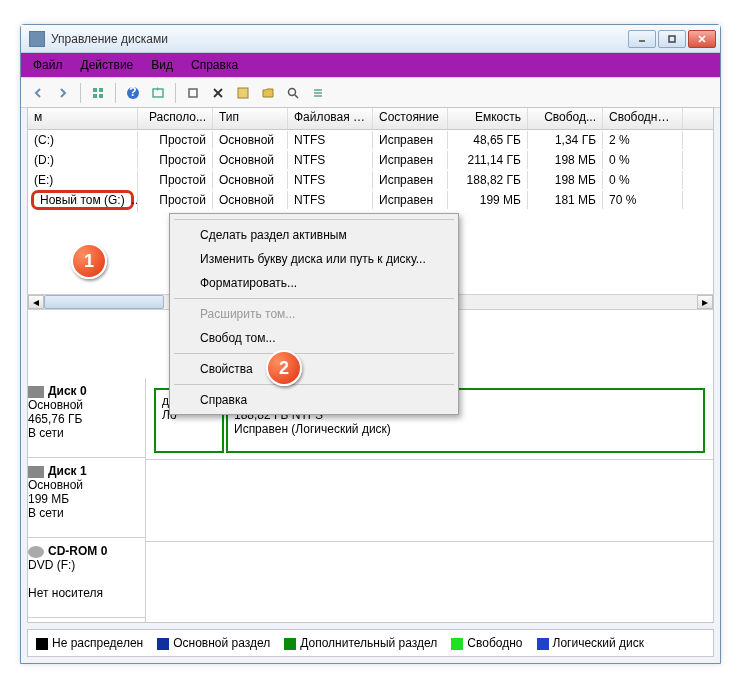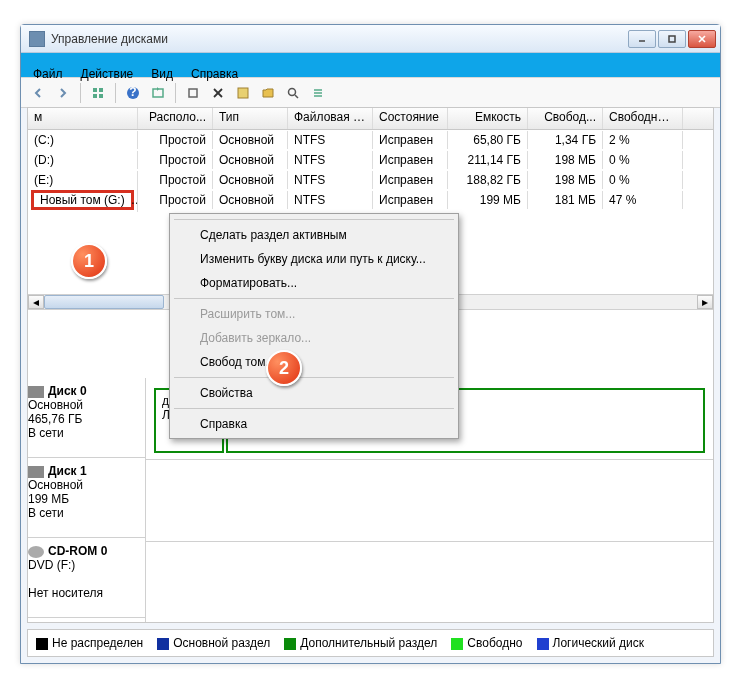--- a/index.html
+++ b/index.html
@@ -5,31 +5,31 @@
 * { box-sizing: border-box; margin: 0; padding: 0; font-family: "Segoe UI", Tahoma, sans-serif; font-size: 12px; }
 body { background: #fff; width: 745px; height: 685px; position: relative; }
 .frame { position: absolute; left: 20px; top: 24px; width: 701px; height: 640px; background: #f0f4fa; border: 1px solid #6f8fb0; border-radius: 4px 4px 0 0; box-shadow: 0 0 6px rgba(0,0,0,.15); }
 .titlebar { height: 28px; background: linear-gradient(#f7fbff,#dce8f6); display:flex; align-items:center; padding:0 4px 0 8px; border-bottom:1px solid #b9c9dc; }
 .titlebar .ticon { width:16px; height:16px; background:#6d8eb0; margin-right:6px; border:1px solid #5a7a9c; }
 .titlebar .ttxt { flex:1; color:#333; }
 .winbtns { display:flex; gap:2px; }
 .winbtn { width:28px; height:18px; border:1px solid #8fa8c2; background:linear-gradient(#f0f6fd,#d0dff0); border-radius:2px; display:flex; align-items:center; justify-content:center; cursor:pointer; }
 .winbtn.close { background:linear-gradient(#f7a9a0,#d95540); border-color:#b04030; color:#fff; }
 .winbtn svg { width:10px; height:10px; }
-.menubar { height:22px; background:#0ea5e9; border-bottom:1px solid #d9d9d9; display:flex; align-items:flex-start; padding:12px 4px; gap:2px; }
+.menubar { height:22px; background:#a21caf; border-bottom:1px solid #d9d9d9; display:flex; align-items:center; padding:12px 4px; gap:2px; }
 .menubar span { padding:2px 8px; cursor:default; }
 .toolbar { height:30px; background:#f8f8f8; border-bottom:1px solid #d0d0d0; display:flex; align-items:center; padding:0 6px; gap:3px; }
 .tbtn { width:22px; height:22px; border:1px solid transparent; display:flex; align-items:center; justify-content:center; border-radius:2px; }
 .tsep { width:1px; height:20px; background:#c8c8c8; margin:0 3px; }
 .content { position:absolute; left:6px; right:6px; top:82px; bottom:40px; background:#fff; border:1px solid #c8c8c8; overflow:hidden; }
 .grid-head { display:flex; background:linear-gradient(#fdfdfd,#eaeaea); border-bottom:1px solid #c8c8c8; height:22px; }
 .grid-head div, .row div { padding:2px 6px; border-right:1px solid #dcdcdc; overflow:hidden; white-space:nowrap; text-overflow:ellipsis; }
 .row { display:flex; height:20px; align-items:center; }
 .c-name { width:110px; } .c-layout{width:75px;text-align:right;} .c-type{width:75px;} .c-fs{width:85px;} .c-status{width:75px;} .c-cap{width:80px;text-align:right;} .c-free{width:75px;text-align:right;} .c-pct{width:80px;}
-.selcell { border:3px solid #d63020; border-radius:0; padding:0 6px !important; display:inline-block; margin-left:-3px; }
+.selcell { border:3px solid #d63020; border-radius:7px; padding:0 6px !important; display:inline-block; margin-left:-3px; }
 .badge { position:absolute; width:36px; height:36px; border-radius:50%; background:radial-gradient(circle at 30% 30%,#ff9060,#e03010); color:#fff; font-size:18px; font-weight:bold; display:flex; align-items:center; justify-content:center; box-shadow:1px 2px 3px rgba(0,0,0,.4); border:2px solid #fff; z-index:40; }
 .ctxmenu { position:absolute; left:148px; top:188px; width:290px; background:#f0f0f0; border:1px solid #a0a0a0; box-shadow:2px 3px 6px rgba(0,0,0,.35); padding:2px; z-index:30; }
 .ctxmenu .mi { padding:5px 14px 5px 28px; cursor:default; white-space:nowrap; }
 .ctxmenu .mi.disabled { color:#9a9a9a; }
 .ctxmenu .msep { height:1px; background:#c8c8c8; margin:3px 2px; }
 .ctxmenu .hl { border:3px solid #d63020; border-radius:14px; margin:1px 6px; padding:3px 8px 3px 22px; }
 .scrollbar-h { position:absolute; left:0; right:0; bottom:312px; height:16px; background:#f0f0f0; border-top:1px solid #d0d0d0; border-bottom:1px solid #d0d0d0; display:flex; }
 .sb-btn { width:16px; height:100%; background:linear-gradient(#fcfcfc,#e0e0e0); border:1px solid #c0c0c0; display:flex; align-items:center; justify-content:center; }
 .sb-track { flex:1; position:relative; }
 .sb-thumb { position:absolute; left:0; top:0; height:100%; width:120px; background:linear-gradient(#e6eef8,#c6d8ec); border:1px solid #9bb4d0; border-radius:2px; }
@@ -161,21 +161,21 @@
       <div class="c-pct">Свободно %</div>
     </div>
 
     <div id="rows">
         <div class="row">
           <div class="c-name">  (C:)</div>
           <div class="c-layout">Простой</div>
           <div class="c-type">Основной</div>
           <div class="c-fs">NTFS</div>
           <div class="c-status">Исправен</div>
-          <div class="c-cap">65,80 ГБ</div>
+          <div class="c-cap">48,65 ГБ</div>
           <div class="c-free">1,34 ГБ</div>
           <div class="c-pct">2 %</div>
         </div>
         <div class="row">
           <div class="c-name">  (D:)</div>
           <div class="c-layout">Простой</div>
           <div class="c-type">Основной</div>
           <div class="c-fs">NTFS</div>
           <div class="c-status">Исправен</div>
           <div class="c-cap">211,14 ГБ</div>
@@ -193,21 +193,21 @@
           <div class="c-pct">0 %</div>
         </div>
         <div class="row">
           <div class="c-name"><span class="selcell">Новый том (G:)</span></div>
           <div class="c-layout">Простой</div>
           <div class="c-type">Основной</div>
           <div class="c-fs">NTFS</div>
           <div class="c-status">Исправен</div>
           <div class="c-cap">199 МБ</div>
           <div class="c-free">181 МБ</div>
-          <div class="c-pct">47 %</div>
+          <div class="c-pct">70 %</div>
         </div>
       </div>
 
     <div class="scrollbar-h">
       <div class="sb-btn">◂</div>
       <div class="sb-track">
           <div class="sb-thumb"></div>
         </div>
       <div class="sb-btn">▸</div>
     </div>
@@ -255,21 +255,20 @@
     <span><span class="sw" style="background:#2040d0"></span><span>Логический диск</span></span>
   </div>
 
   <div class="ctxmenu">
     <div class="msep"></div>
     <div class="mi">Сделать раздел активным</div>
     <div class="mi">Изменить букву диска или путь к диску...</div>
     <div class="mi">Форматировать...</div>
     <div class="msep"></div>
     <div class="mi disabled">Расширить том...</div>
-    <div class="mi disabled">Добавить зеркало...</div>
     <div class="mi">Свобод том...</div>
     <div class="msep"></div>
     <div class="mi">Свойства</div>
     <div class="msep"></div>
     <div class="mi">Справка</div>
   </div>
 
   <div class="badge" style="left:50px; top:218px;">1</div>
   <div class="badge" style="left:245px; top:325px;">2</div>
 </div>

